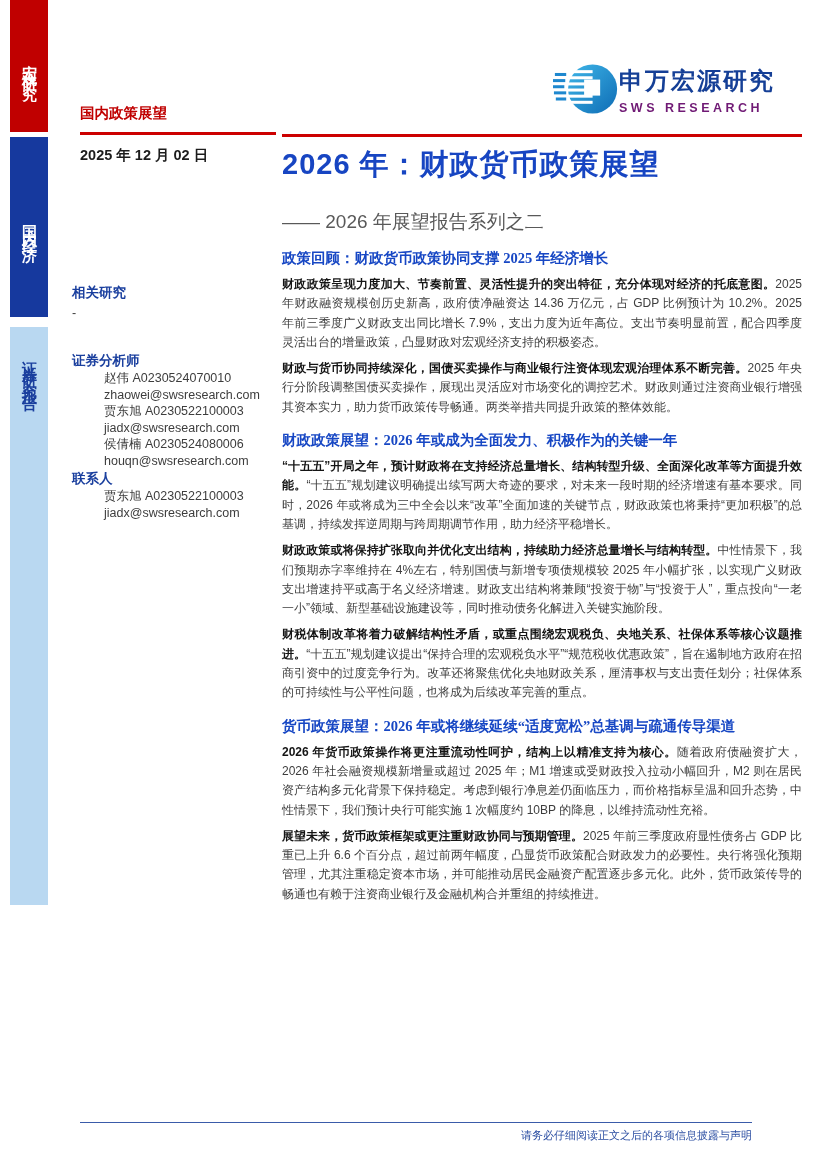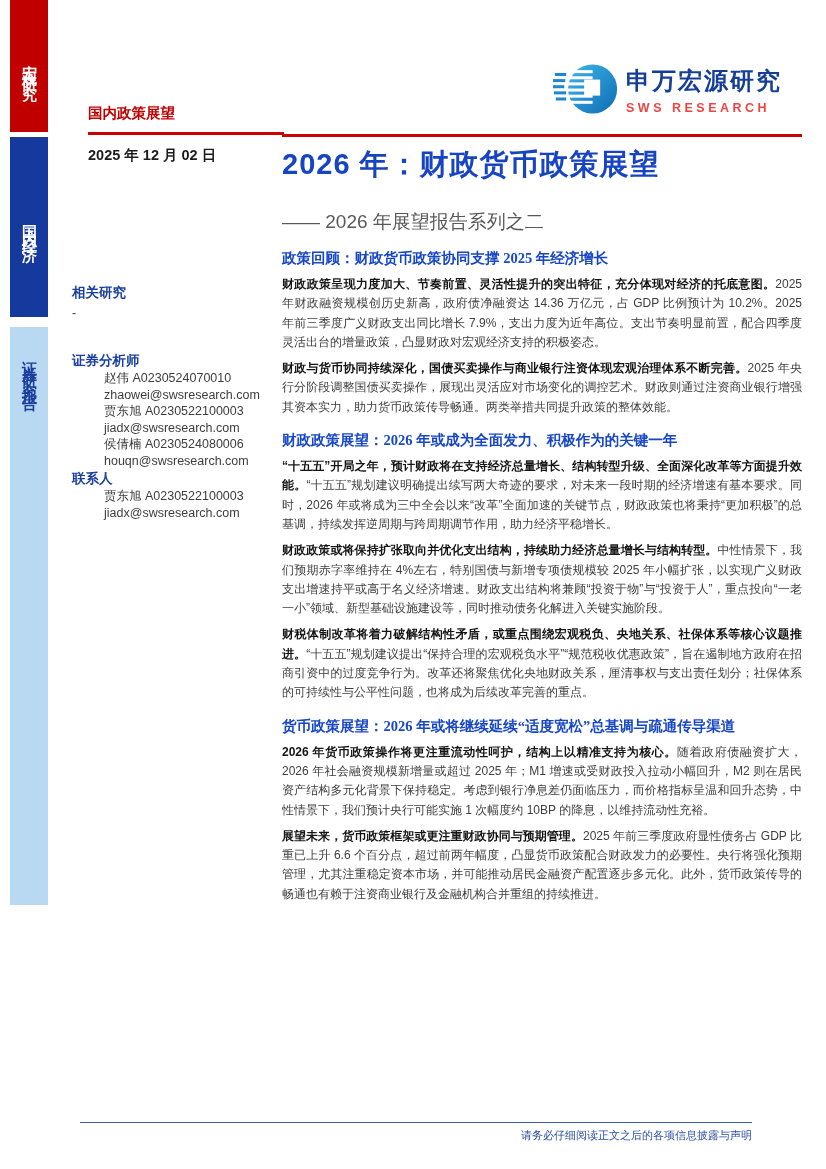--- a/index.html
+++ b/index.html
@@ -15,30 +15,30 @@
     position:absolute; left:10px; width:38px;
     display:flex; justify-content:center;
     writing-mode:vertical-rl; text-orientation:upright;
     font-weight:bold; font-size:15px; letter-spacing:7px;
   }
   .side-red   { top:0;     height:132px; background:#c00000; color:#ffffff; align-items:center; }
   .side-navy  { top:137px; height:180px; background:#16399e; color:#ffffff; align-items:center; }
   .side-light { top:327px; height:578px; background:#b9d8f1; color:#1a3f9e; align-items:center; padding-top:22px; justify-content:flex-start; }
 
   
-  .header-left { position:absolute; left:88px; top:104px; width:196px; }
+  .header-left { position:absolute; left:80px; top:104px; width:196px; }
   .category { color:#c00000; font-weight:bold; font-size:14.5px; }
   .rule-red-left { margin-top:9px; height:3px; background:#cc0000; }
   .report-date { margin-top:11px; font-weight:bold; font-size:14.5px; color:#1c1c1c; }
 
   
-  .logo { position:absolute; left:553px; top:60px; display:flex; align-items:center; gap:7px; }
+  .logo { position:absolute; left:553px; top:60px; display:flex; align-items:center; }
   .logo-txt { display:flex; flex-direction:column; align-items:flex-start; }
   .logo-cn { color:#153f96; font-weight:bold; font-size:24px; letter-spacing:2px; line-height:26px; }
-  .logo-en { color:#ef4444; font-weight:bold; font-size:12.5px; letter-spacing:3.5px; margin-top:7px; }
+  .logo-en { color:#701a75; font-weight:bold; font-size:12.5px; letter-spacing:3.5px; margin-top:7px; }
 
   .rule-red-right { position:absolute; left:282px; top:134px; width:520px; height:3px; background:#cc0000; }
 
   
   .left-col { position:absolute; left:72px; top:284px; width:198px; font-size:12.5px; color:#3d3d3d; }
   .blue-label { color:#1a3f9e; font-weight:bold; font-size:13.5px; }
   .related-dash { margin-top:4px; color:#3d3d3d; }
   .analysts-title { margin-top:32px; }
   .person-line { line-height:16.5px;margin-left:32px; }
   .contacts-title { margin-top:1px; }

